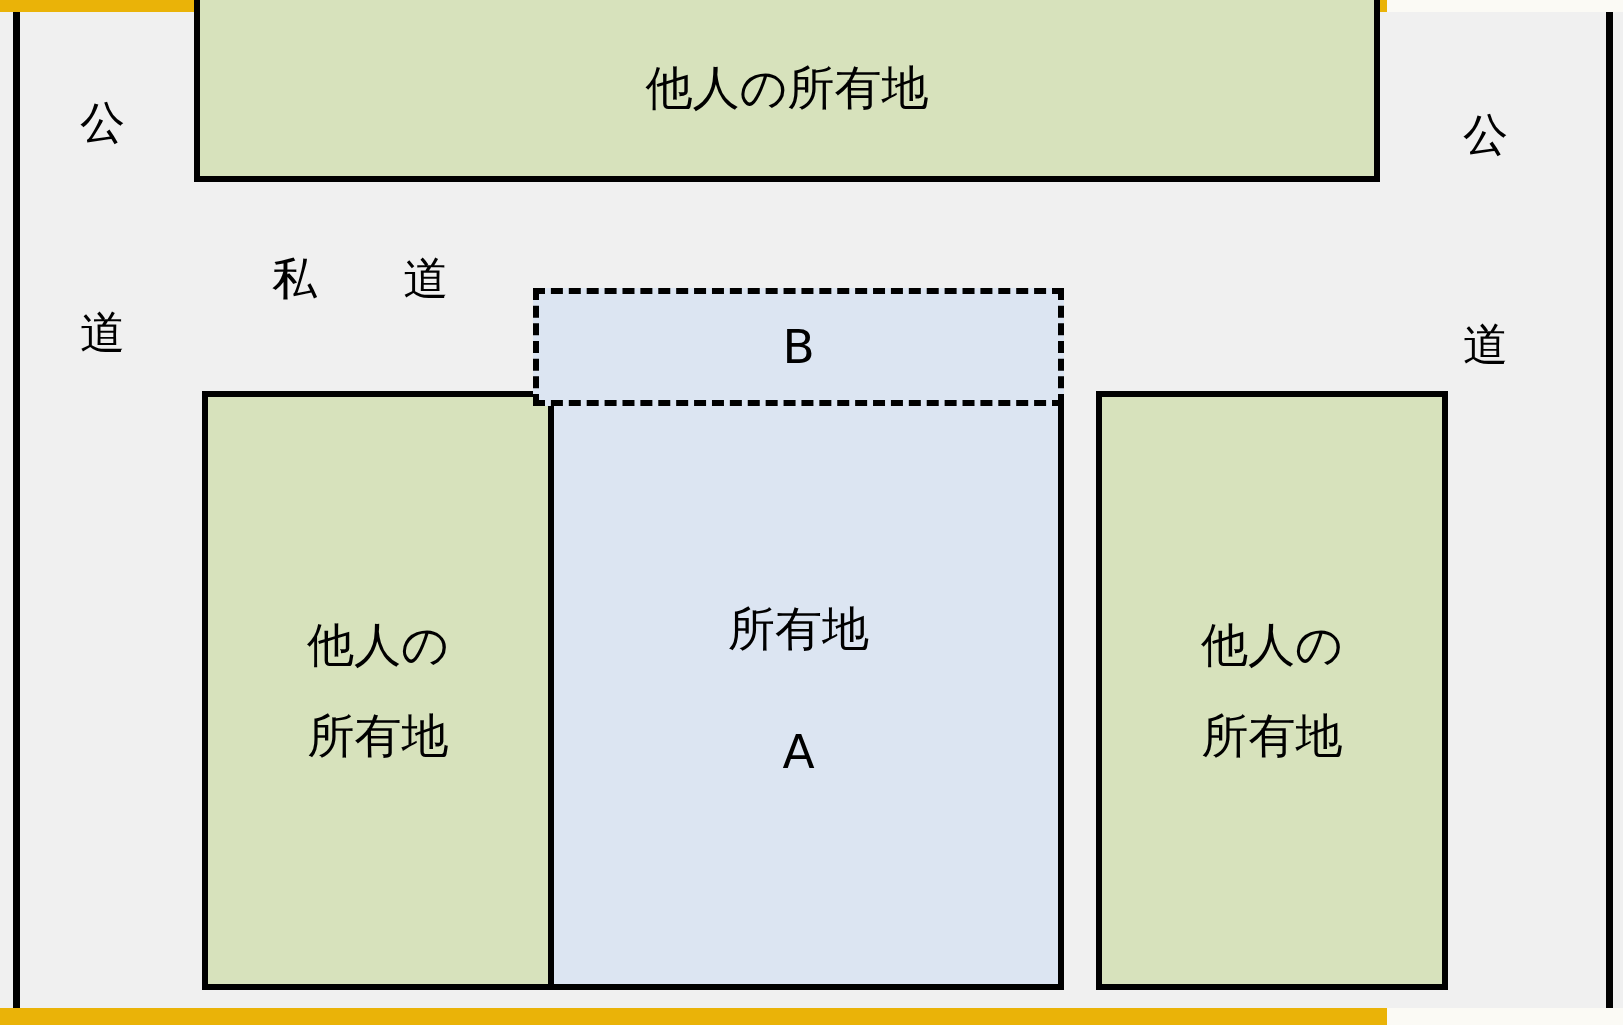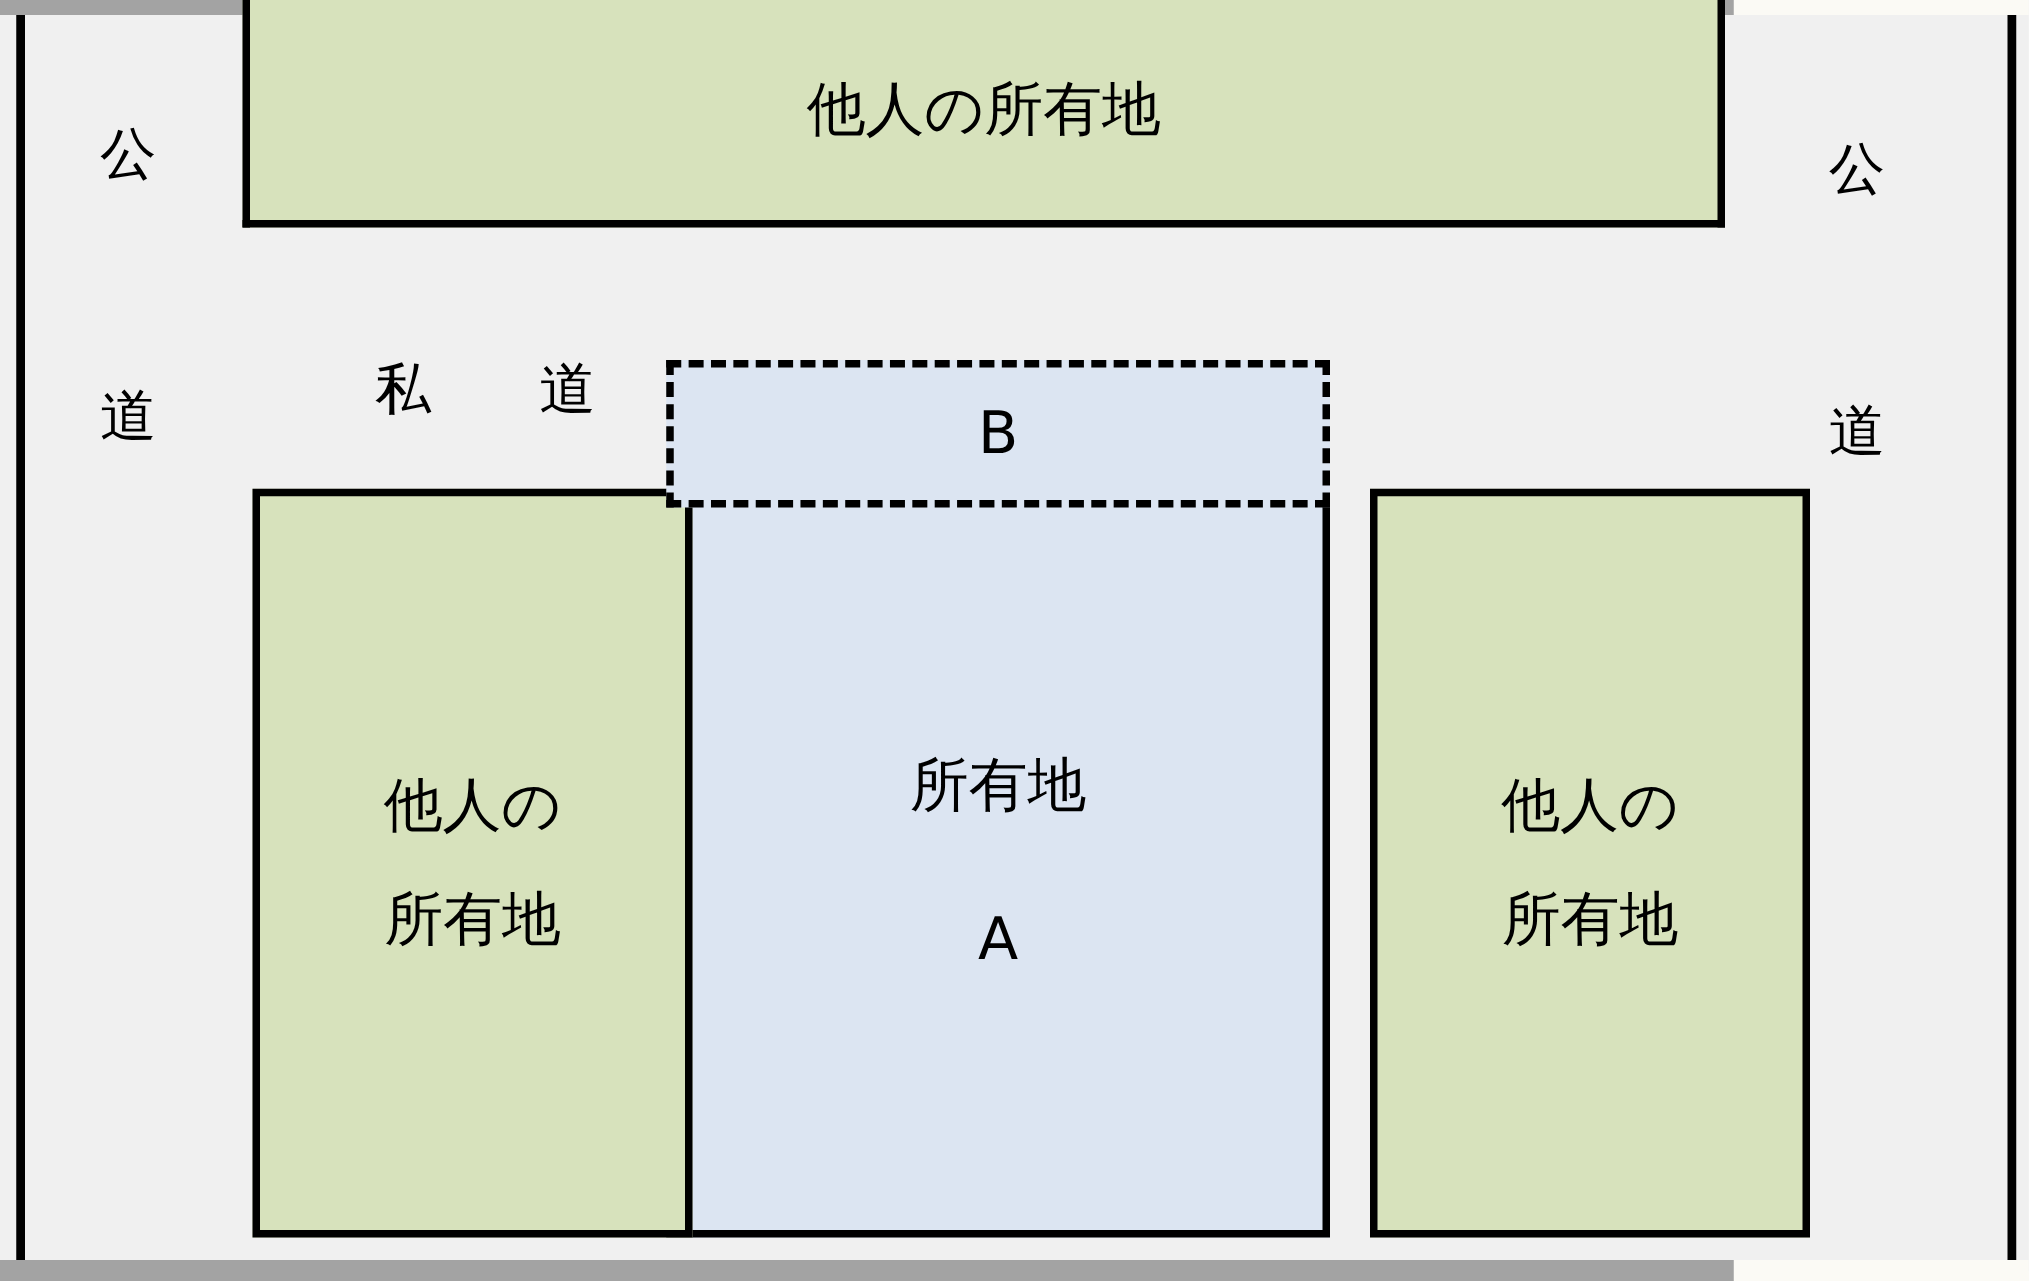--- a/index.html
+++ b/index.html
@@ -12,21 +12,21 @@
     background: #fbfaf5;
     font-family: "DejaVu Sans", "Liberation Sans", sans-serif;
     overflow: hidden;
   }
 
   
   #page {
     position: relative;
     width: 1387px;
     height: 1025px;
-    background: #a3a3a3;
+    background: #eab308;
   }
 
   
   #canvas {
     position: absolute;
     left: 0px;
     top: 12px;
     width: 1623px;
     height: 996px;
     background: #f0f0f0;
@@ -141,24 +141,23 @@
     flex-direction: column;
     align-items: center;
   }
   .road-label.vertical > span + span { margin-top: 165px; }
 
   #label-public-road-left  { left: 80px;  top: 100px; }
   #label-public-road-right { left: 1463px; top: 112px; }
 
   
   #label-private-road {
-    left: 300px;
+    left: 272px;
     top: 256px;
     letter-spacing: 36px;
-    margin-top: 32px;
   }
 </style>
 </head>
 <body>
 
 <div id="page">
 
   <div id="canvas"></div>
 
   <div class="road-edge" id="road-edge-left"></div>

